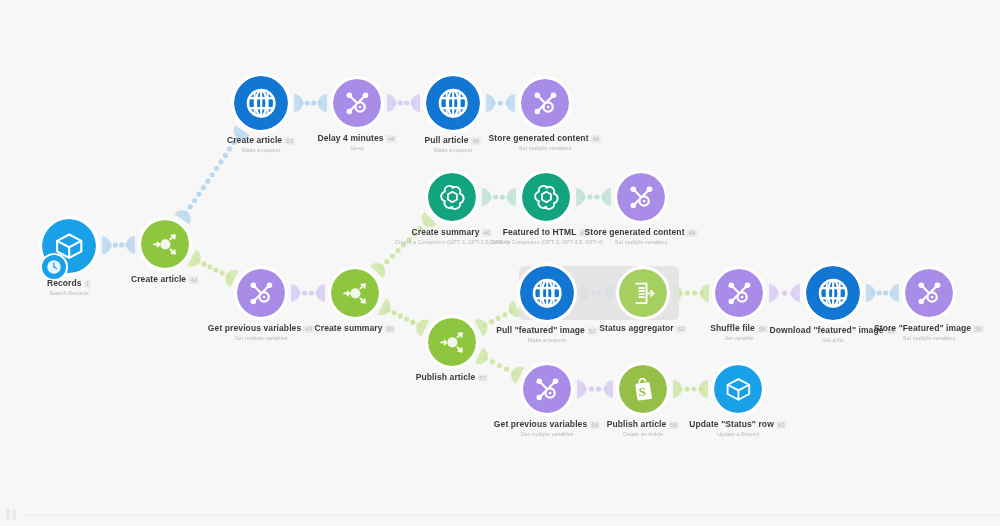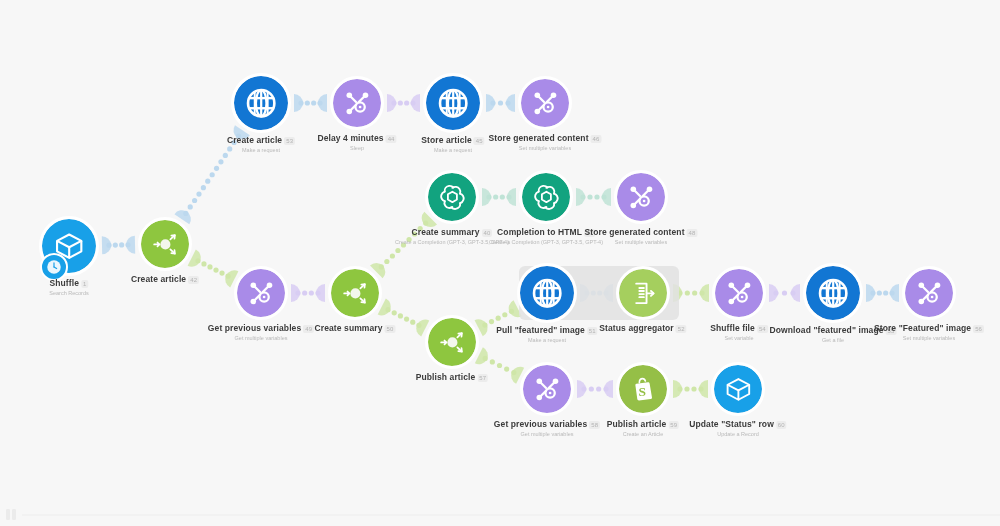--- a/index.html
+++ b/index.html
@@ -243,21 +243,21 @@
         </div>
         <div class="ring big"></div>
         <div style="position: absolute; left: -29px; top: 7px; width: 24px; height: 24px; border-radius: 50%; background: rgb(24, 160, 232); border: 2.5px solid rgb(255, 255, 255); display: flex; align-items: center; justify-content: center;">
           <svg viewBox="0 0 24 24" style="width:18px;height:18px">
             <circle cx="12" cy="12" r="9" fill="#eaf6fd"></circle>
             <line x1="12" y1="12" x2="12" y2="6.5" stroke="#18a0e8" stroke-width="1.6" stroke-linecap="round"></line>
             <line x1="12" y1="12" x2="15.5" y2="14" stroke="#18a0e8" stroke-width="1.6" stroke-linecap="round"></line>
           </svg>
         </div>
         <div class="label" style="top: 32px;">
-          <div class="title"><span>Shuffle</span><span class="badge">1</span></div>
+          <div class="title"><span>Records</span><span class="badge">1</span></div>
           <div class="sub">Search Records</div>
         </div>
       </div>
       <div class="node" style="left: 165px; top: 244px;">
         <div class="bubble mid" style="background: rgb(142, 198, 63);">
           <svg class="icon" viewBox="0 0 32 32" xmlns="http://www.w3.org/2000/svg">
             <circle cx="16" cy="16" r="13.4" fill="none" stroke="#fff" stroke-width="0"></circle>
             <g stroke="#fff" stroke-width="1.9" fill="none" stroke-linecap="round" stroke-linejoin="round">
               <line x1="3.5" y1="16" x2="8.6" y2="16"></line>
               <polyline points="7.2,13.9 9.4,16 7.2,18.1"></polyline>
@@ -320,21 +320,21 @@
             <ellipse cx="16" cy="16" rx="5.2" ry="13" fill="none" stroke="#fff" stroke-width="2.2"></ellipse>
             <line x1="16" y1="3" x2="16" y2="29" stroke="#fff" stroke-width="2.2"></line>
             <line x1="3.2" y1="11" x2="28.8" y2="11" stroke="#fff" stroke-width="2.4"></line>
             <line x1="3.2" y1="21" x2="28.8" y2="21" stroke="#fff" stroke-width="2.4"></line>
             <line x1="9.6" y1="4.4" x2="9.6" y2="27.6" stroke="#fff" stroke-width="1.9"></line>
             <line x1="22.4" y1="4.4" x2="22.4" y2="27.6" stroke="#fff" stroke-width="1.9"></line>
           </svg>
         </div>
         <div class="ring big"></div>
         <div class="label" style="top: 32px;">
-          <div class="title"><span>Store article</span><span class="badge">45</span></div>
+          <div class="title"><span>Pull article</span><span class="badge">45</span></div>
           <div class="sub">Make a request</div>
         </div>
       </div>
       <div class="node" style="left: 545px; top: 103px;">
         <div class="bubble mid" style="background: rgb(169, 139, 232);">
           <svg class="icon" viewBox="0 0 32 32" xmlns="http://www.w3.org/2000/svg">
             <g fill="none" stroke="#fff" stroke-width="2.5" stroke-linecap="round">
               <line x1="7" y1="7" x2="14.5" y2="14.5"></line>
               <line x1="25" y1="7" x2="17.5" y2="14.5"></line>
               <line x1="7" y1="25" x2="14.5" y2="17.5"></line>
@@ -385,21 +385,21 @@
               <path d="M7.5 20.2c-3-.8-4.7-3.9-3.8-6.9.6-1.9 2-3.2 3.7-3.8"></path>
               <path d="M7.4 9.5C7 6.4 9.2 3.6 12.3 3.2c1.9-.2 3.7.5 4.9 1.8"></path>
             </g>
             <g fill="none" stroke="#fff" stroke-width="2" stroke-linejoin="round">
               <path d="M11 12.6l5-2.9 5 2.9v5.8l-5 2.9-5-2.9z"></path>
             </g>
           </svg>
         </div>
         <div class="ring mid"></div>
         <div class="label" style="top: 30px;">
-          <div class="title"><span>Completion to HTML</span><span class="badge">47</span></div>
+          <div class="title"><span>Featured to HTML</span><span class="badge">47</span></div>
           <div class="sub">Create a Completion (GPT-3, GPT-3.5, GPT-4)</div>
         </div>
       </div>
       <div class="node" style="left: 641px; top: 197px;">
         <div class="bubble mid" style="background: rgb(169, 139, 232);">
           <svg class="icon" viewBox="0 0 32 32" xmlns="http://www.w3.org/2000/svg">
             <g fill="none" stroke="#fff" stroke-width="2.5" stroke-linecap="round">
               <line x1="7" y1="7" x2="14.5" y2="14.5"></line>
               <line x1="25" y1="7" x2="17.5" y2="14.5"></line>
               <line x1="7" y1="25" x2="14.5" y2="17.5"></line>

